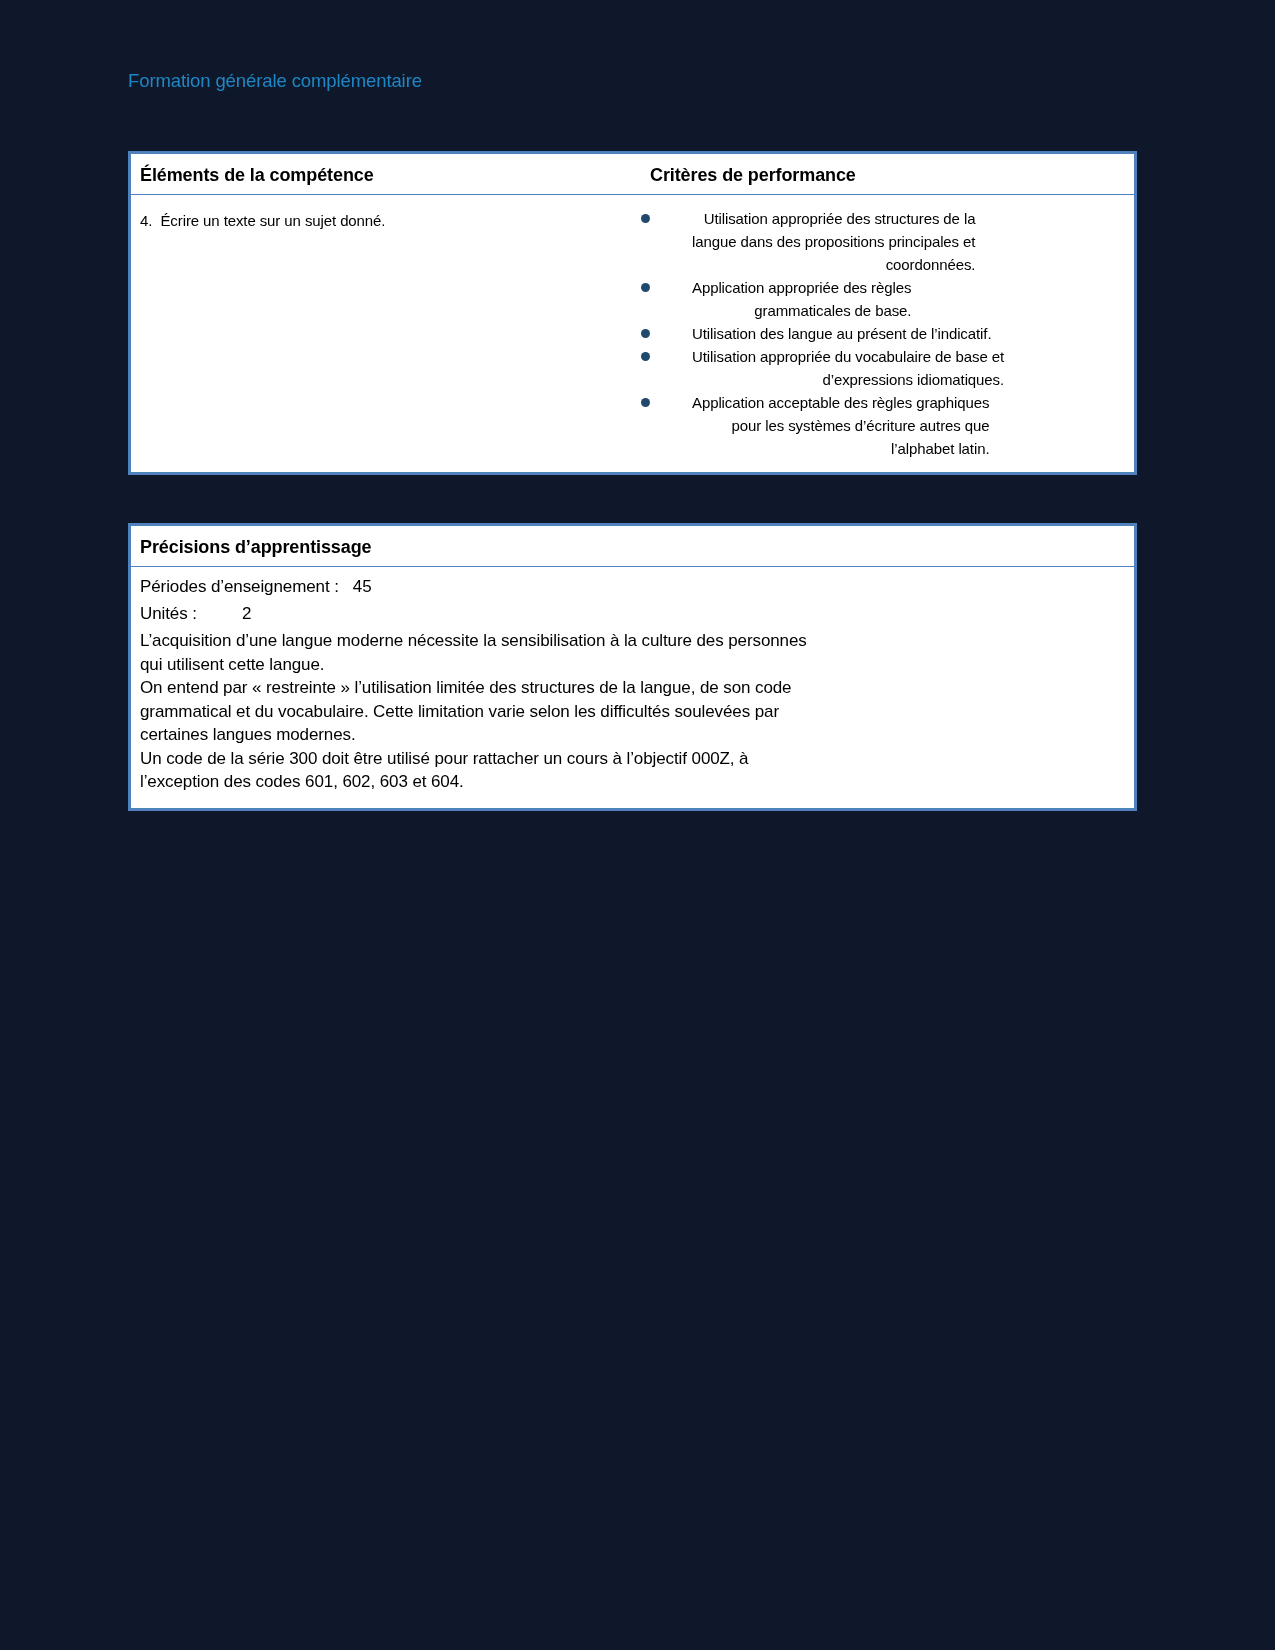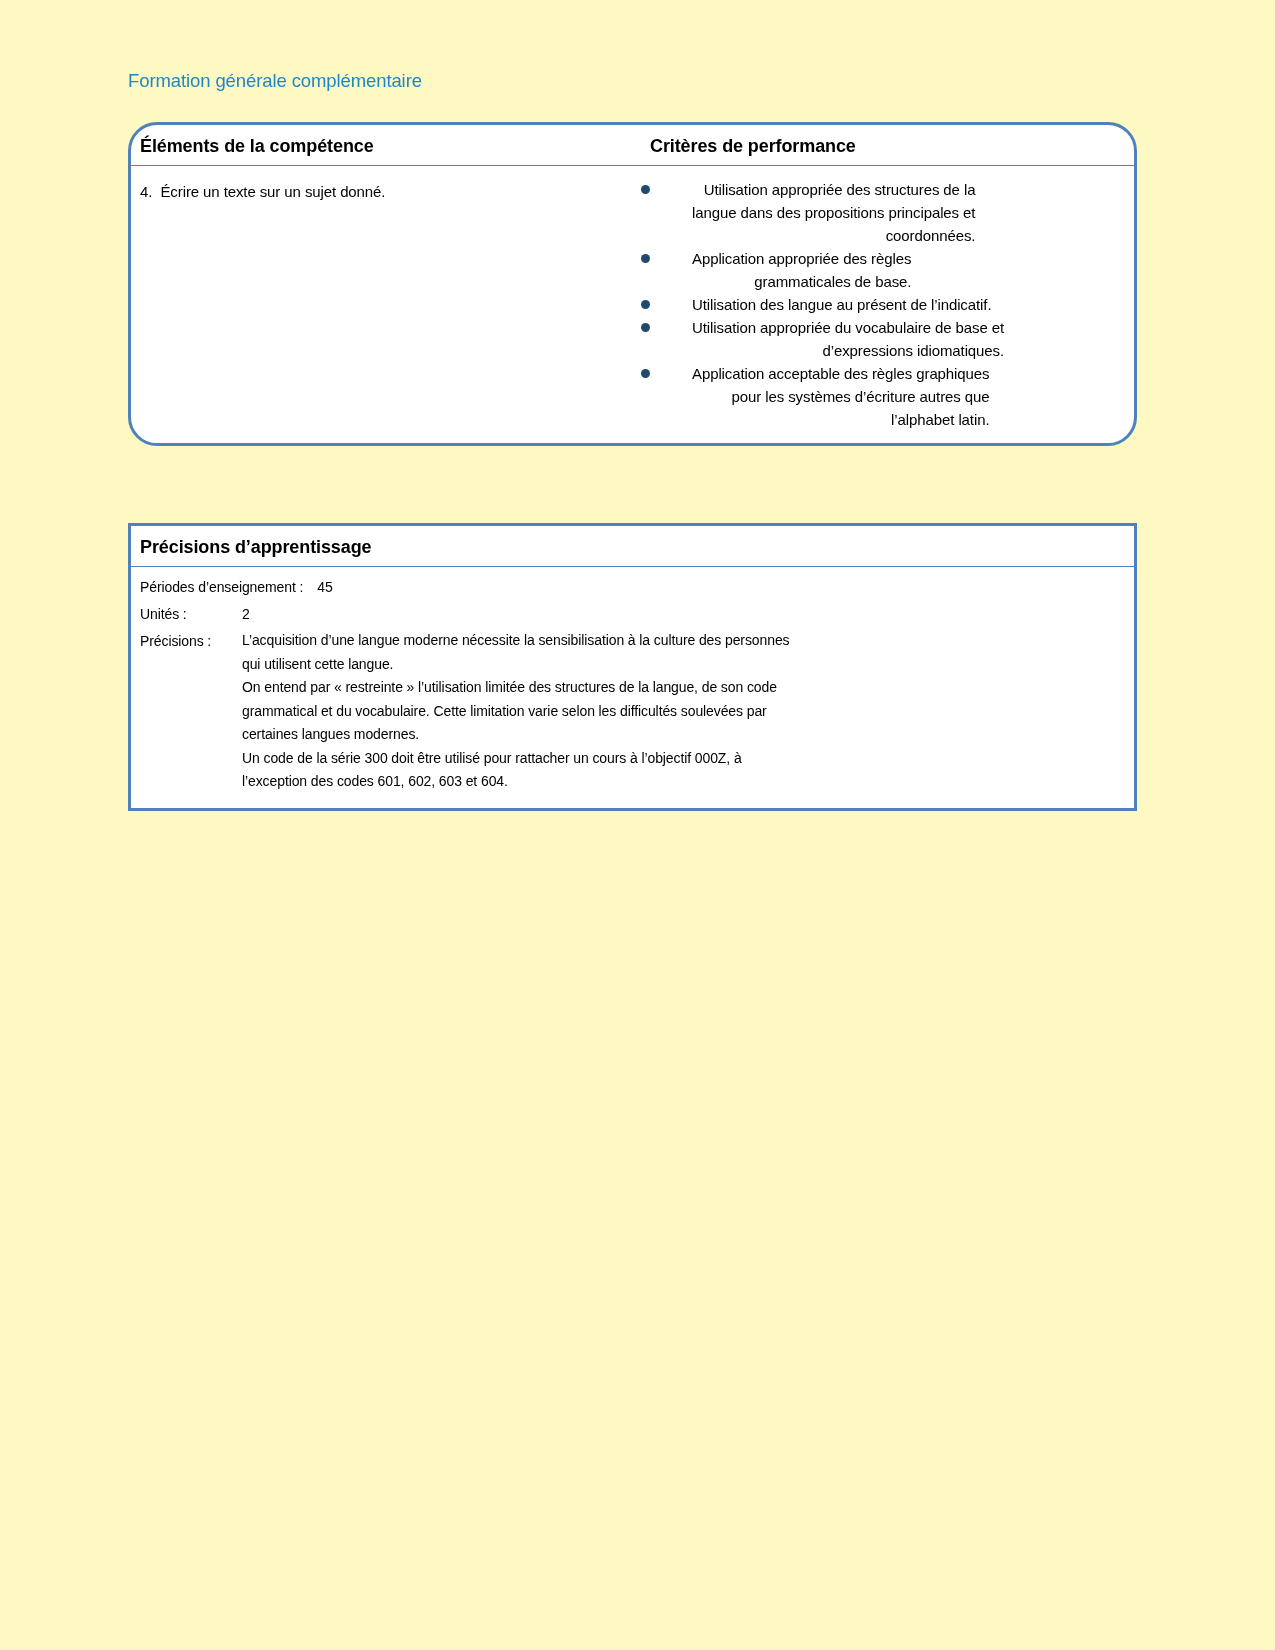--- a/index.html
+++ b/index.html
@@ -4,21 +4,21 @@
 <style>
   html, body {
     margin: 0;
     padding: 0;
     background: #ffffff;
   }
   #page {
     position: relative;
     width: 1275px;
     height: 1650px;
-    background: #fef9c3;
+    background: #0f172a;
     font-family: "Liberation Sans", "DejaVu Sans", sans-serif;
     color: #000000;
     letter-spacing: -0.1px;
     overflow: hidden;
   }
 
   
   .running-head {
     position: absolute;
     left: 128px;
@@ -42,21 +42,21 @@
     border-bottom: 1px solid #4F81BD;
     font-weight: bold;
     font-size: 18px;
     line-height: 22px;
     padding: 10px 0 8px 9px;
   }
   .t-header .col1 { width: 510px; flex: none; }
   .t-header .col2 { flex: 1; }
 
   
-  #competence-table { top: 122px; border-radius: 29px; }
+  #competence-table { top: 151px; }
   .t1-body {
     display: flex;
     padding: 12px 0 12px 9px;
     font-size: 15px;
     line-height: 23px;
   }
   .el-cell { width: 501px; flex: none; white-space: pre-wrap; padding-top: 2px; }
   .crit-cell { width: 470px; flex: none; }
   ul.crit-list { list-style: none; margin: 0; padding: 0; }
   ul.crit-list li { display: flex; }
@@ -74,21 +74,21 @@
   #activities-table { top: 523px; }
   .t2-header {
     border-bottom: 1px solid #4F81BD;
     font-weight: bold;
     font-size: 18px;
     line-height: 22px;
     padding: 10px 0 8px 9px;
   }
   .t2-body {
     padding: 8px 0 11px 9px;
-    font-size: 14px;
+    font-size: 17px;
   }
   .t2-row { display: flex; line-height: 24px; margin-bottom: 3px; }
   .lbl-fixed { width: 102px; flex: none; }
   .gap-sm { width: 14px; flex: none; }
   .precisions-text { width: 880px; }
   .precisions-text .para {
     white-space: pre-line;
     line-height: 23.5px;
   }
 </style>
@@ -158,21 +158,20 @@
         <span class="gap-sm"></span>
         <span>45</span>
       </div>
 
       <div class="t2-row">
         <span class="lbl-fixed">Unités :</span>
         <span>2</span>
       </div>
 
       <div class="t2-row">
-        <span class="lbl-fixed">Précisions :</span>
         <div class="precisions-text">
           <div class="para">L’acquisition d’une langue moderne nécessite la sensibilisation à la culture des personnes
 qui utilisent cette langue.</div>
           <div class="para">On entend par « restreinte » l’utilisation limitée des structures de la langue, de son code
 grammatical et du vocabulaire. Cette limitation varie selon les difficultés soulevées par
 certaines langues modernes.</div>
           <div class="para">Un code de la série 300 doit être utilisé pour rattacher un cours à l’objectif 000Z, à
 l’exception des codes 601, 602, 603 et 604.</div>
         </div>
       </div>

